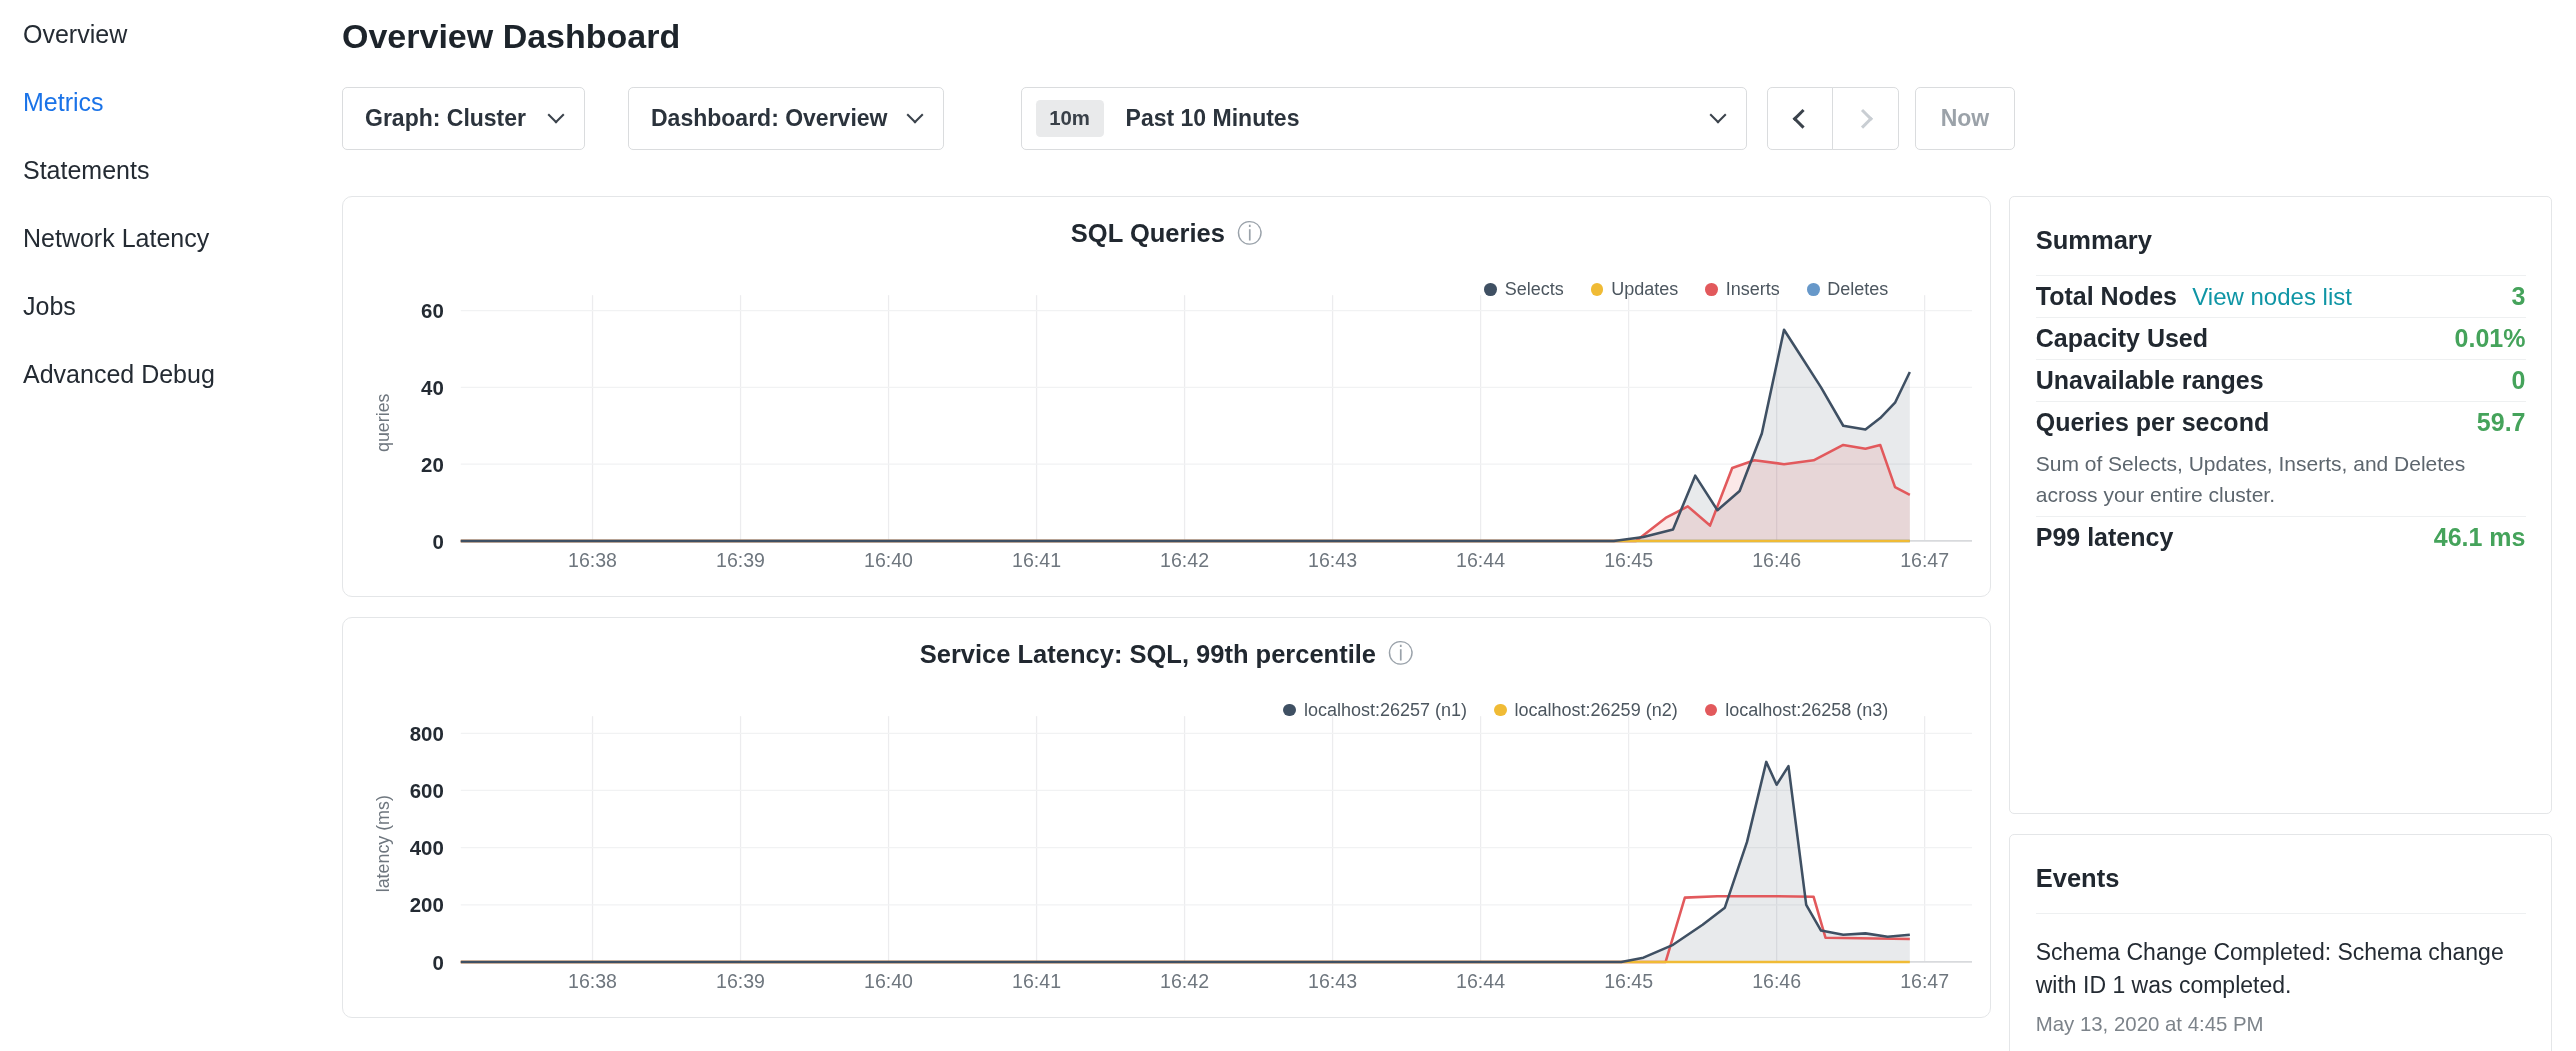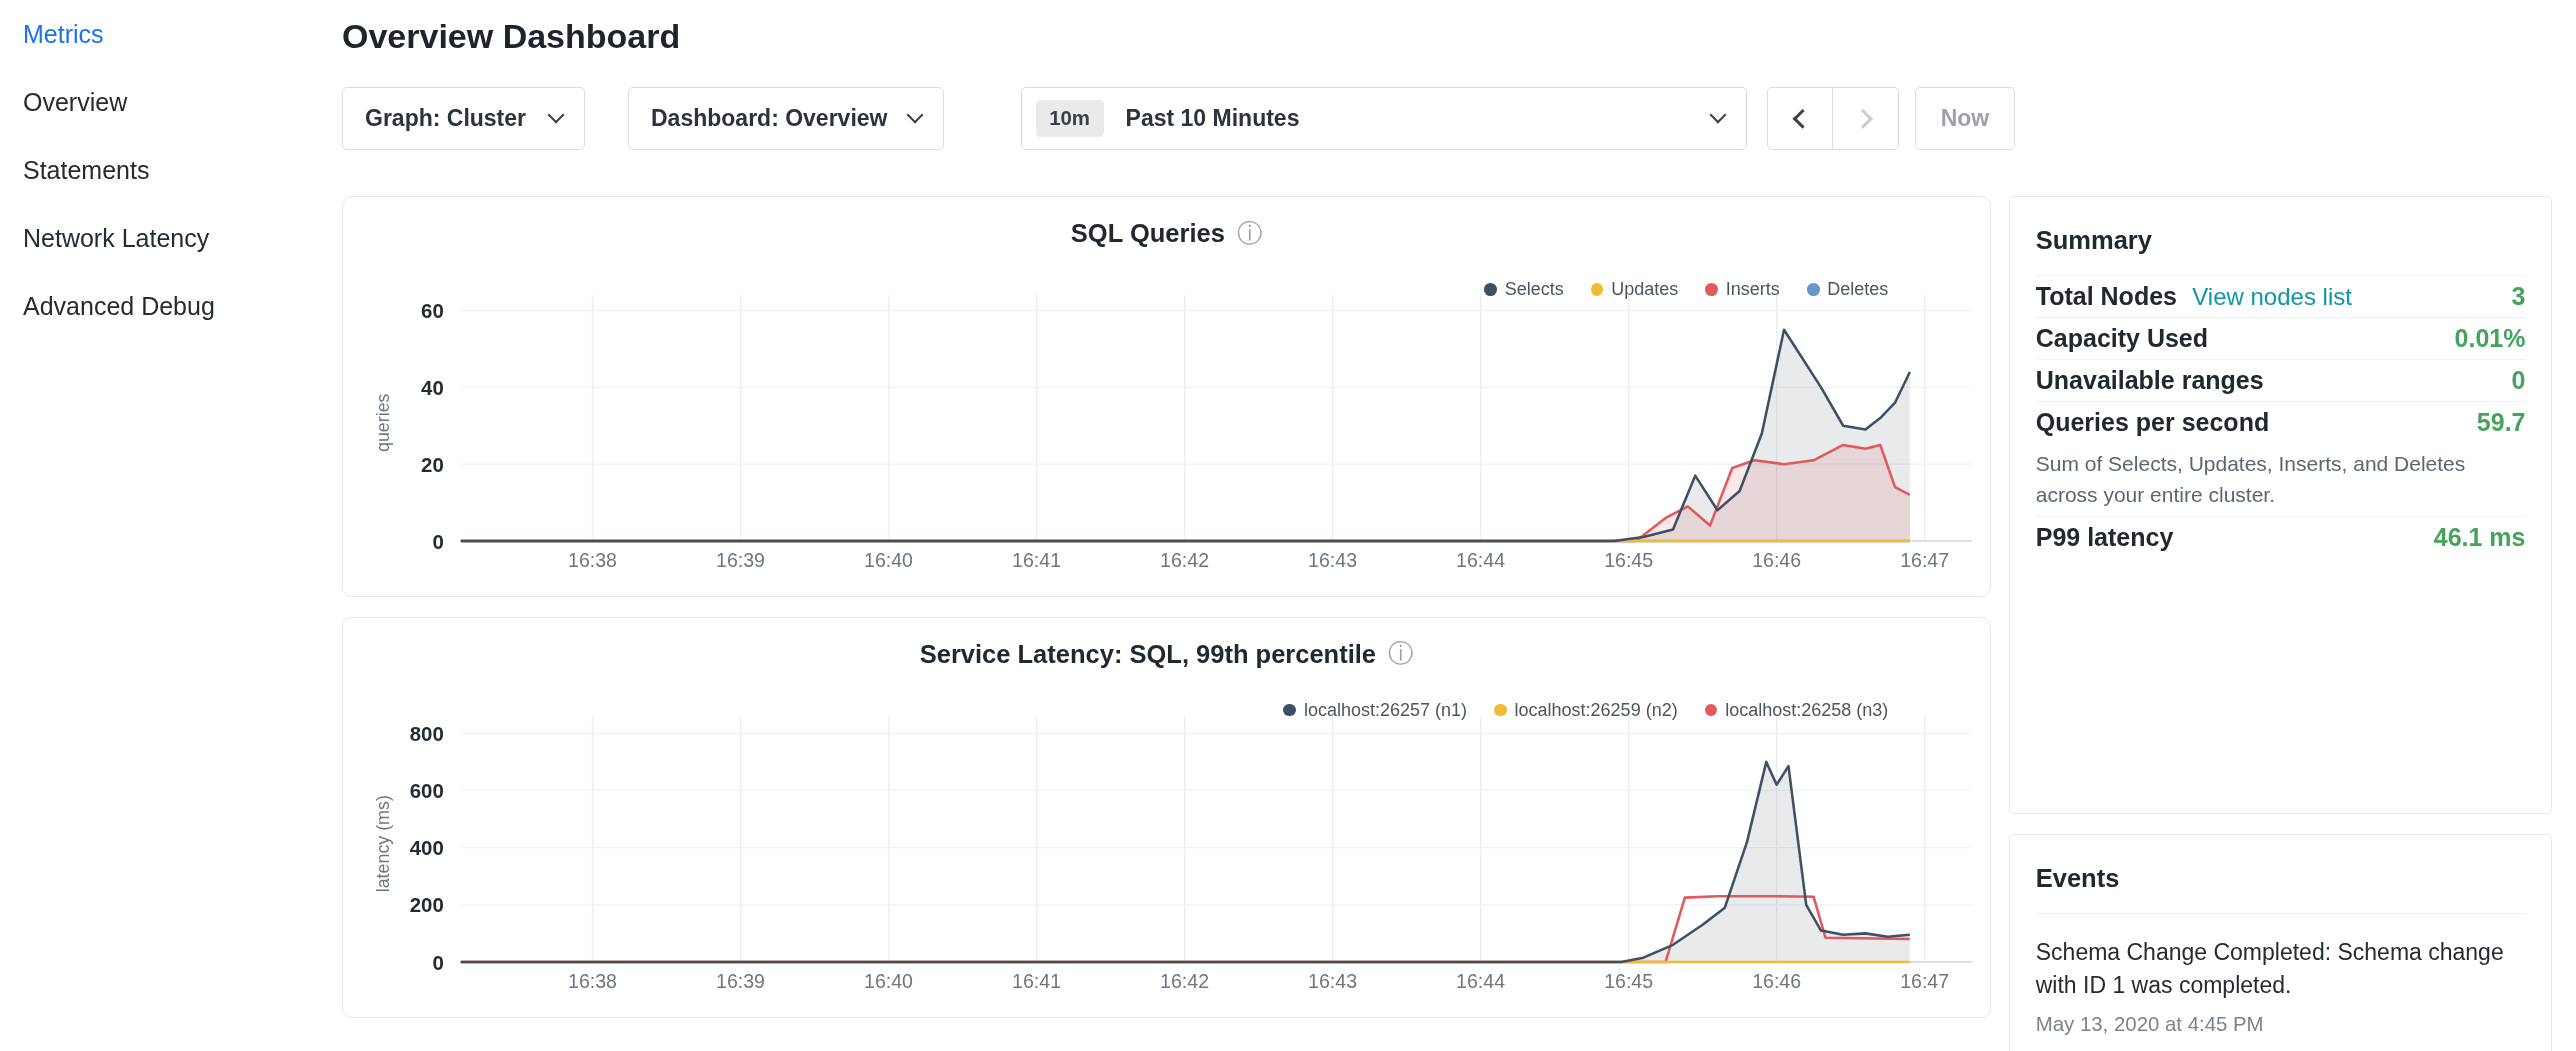--- a/index.html
+++ b/index.html
@@ -80,24 +80,25 @@
   .srow-value { font-size:25px; font-weight:700; color:#45a35b; }
   .srow-desc { margin-top:12px; font-size:21px; line-height:1.45; color:#5d666e; }
   .event-item { border-top:1.7px solid #eef0f1; padding-top:22px; }
   .event-msg { font-size:23px; line-height:1.45; color:#242b33; }
   .event-time { margin-top:10.2px; font-size:20.4px; color:#7c838a; }
 </style>
 </head>
 <body>
 
 <div class="sidebar">
+  <div class="nav-item">Overview</div>
   <div class="nav-item active">Metrics</div>
-  <div class="nav-item">Overview</div>
   <div class="nav-item">Statements</div>
   <div class="nav-item">Network Latency</div>
+  <div class="nav-item">Jobs</div>
   <div class="nav-item">Advanced Debug</div>
 </div>
 
 <div class="main">
   <h1 class="page-title">Overview Dashboard</h1>
 
   <div class="controls">
     <button class="ctl dropdown" style="width:243px">
       <span>Graph: Cluster</span>
       <span class="chev down"></span>

